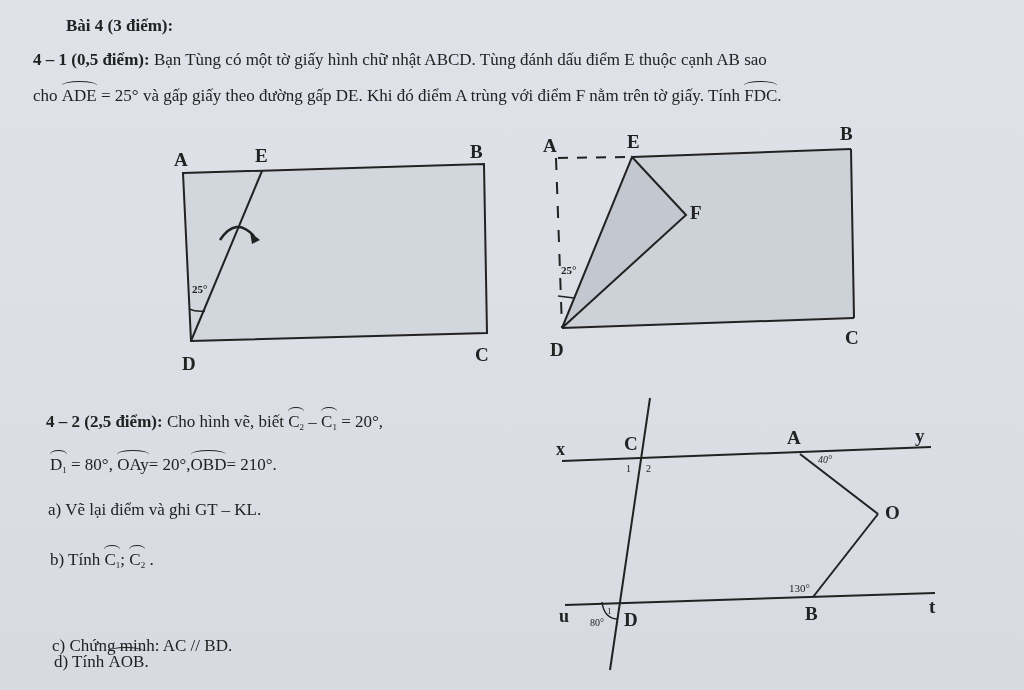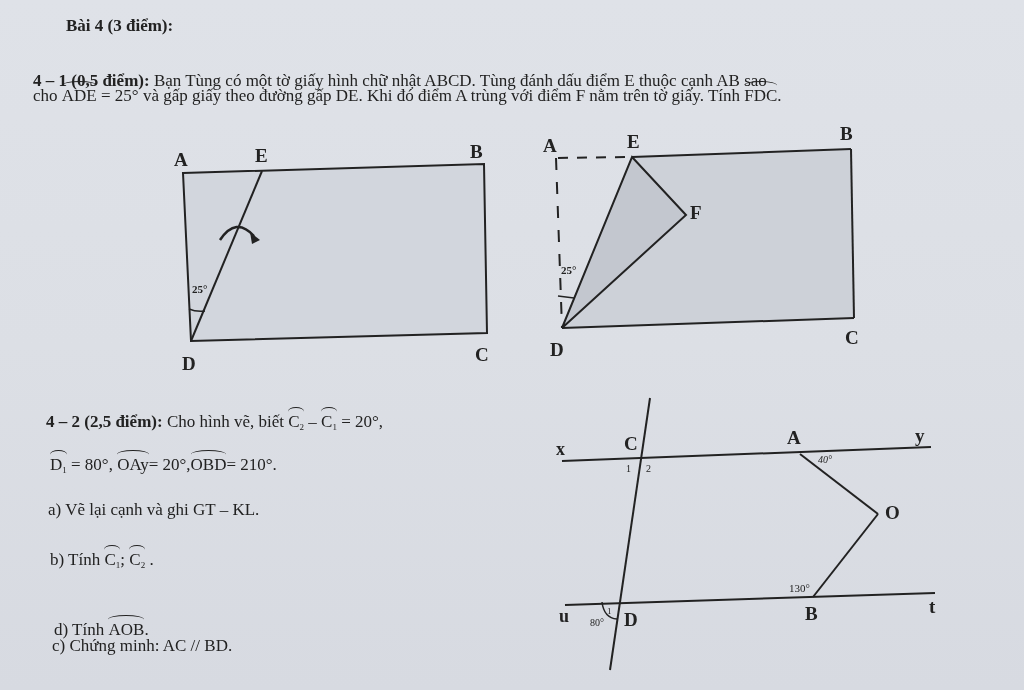--- a/index.html
+++ b/index.html
@@ -21,21 +21,21 @@
     }
     .sub { font-size: 9px; vertical-align: -3px; }
     svg { position: absolute; left: 0; top: 0; }
     svg text { font-family: "Liberation Serif", "DejaVu Serif", serif; fill: #222; }
   </style>
 </head>
 <body>
 
 <div class="txt bold" style="left:33px; top:16px;margin-left:33px;">Bài 4 (3 điểm):</div>
 
-<div class="txt" style="left:33px; top:50px;margin-top:21px;">
+<div class="txt" style="left:33px; top:50px;">
   <span class="bold">4 – 1 (0,5 điểm):</span>
   <span>Bạn Tùng có một tờ giấy hình chữ nhật ABCD. Tùng đánh dấu điểm E thuộc cạnh AB sao</span>
 </div>
 <div class="txt" style="left:33px; top:86px;">
   <span>cho</span>
   <span class="arc">ADE</span>
   <span>= 25°</span>
   <span>và gấp giấy theo đường gấp DE. Khi đó điểm A trùng với điểm F nằm trên tờ giấy. Tính</span>
   <span class="arc">FDC</span><span>.</span>
 </div>
@@ -105,24 +105,24 @@
   <span class="arc"><span>C</span><span class="sub">2</span></span>
   <span>–</span>
   <span class="arc"><span>C</span><span class="sub">1</span></span>
   <span>= 20°,</span>
 </div>
 <div class="txt" style="left:50px; top:455px;">
   <span class="arc"><span>D</span><span class="sub">1</span></span>
   <span>= 80°,</span>
   <span class="arc">OAy</span><span>= 20°,</span><span class="arc">OBD</span><span>= 210°.</span>
 </div>
-<div class="txt" style="left:48px; top:500px;">a) Vẽ lại cạnh và ghi GT – KL.</div>
+<div class="txt" style="left:48px; top:500px;">a) Vẽ lại điểm và ghi GT – KL.</div>
 <div class="txt" style="left:50px; top:550px;">
   <span>b) Tính</span>
   <span class="arc"><span>C</span><span class="sub">1</span></span><span>;</span>
   <span class="arc"><span>C</span><span class="sub">2</span></span>
   <span>.</span>
 </div>
 <div class="txt" style="left:52px; top:595px;margin-top:41px;">c) Chứng minh: AC // BD.</div>
-<div class="txt" style="left:54px; top:620px;">
+<div class="txt" style="left:54px; top:652px;">
   <span>d) Tính</span>
   <span class="arc">AOB</span><span>.</span>
 </div>
 
 </body></html>

